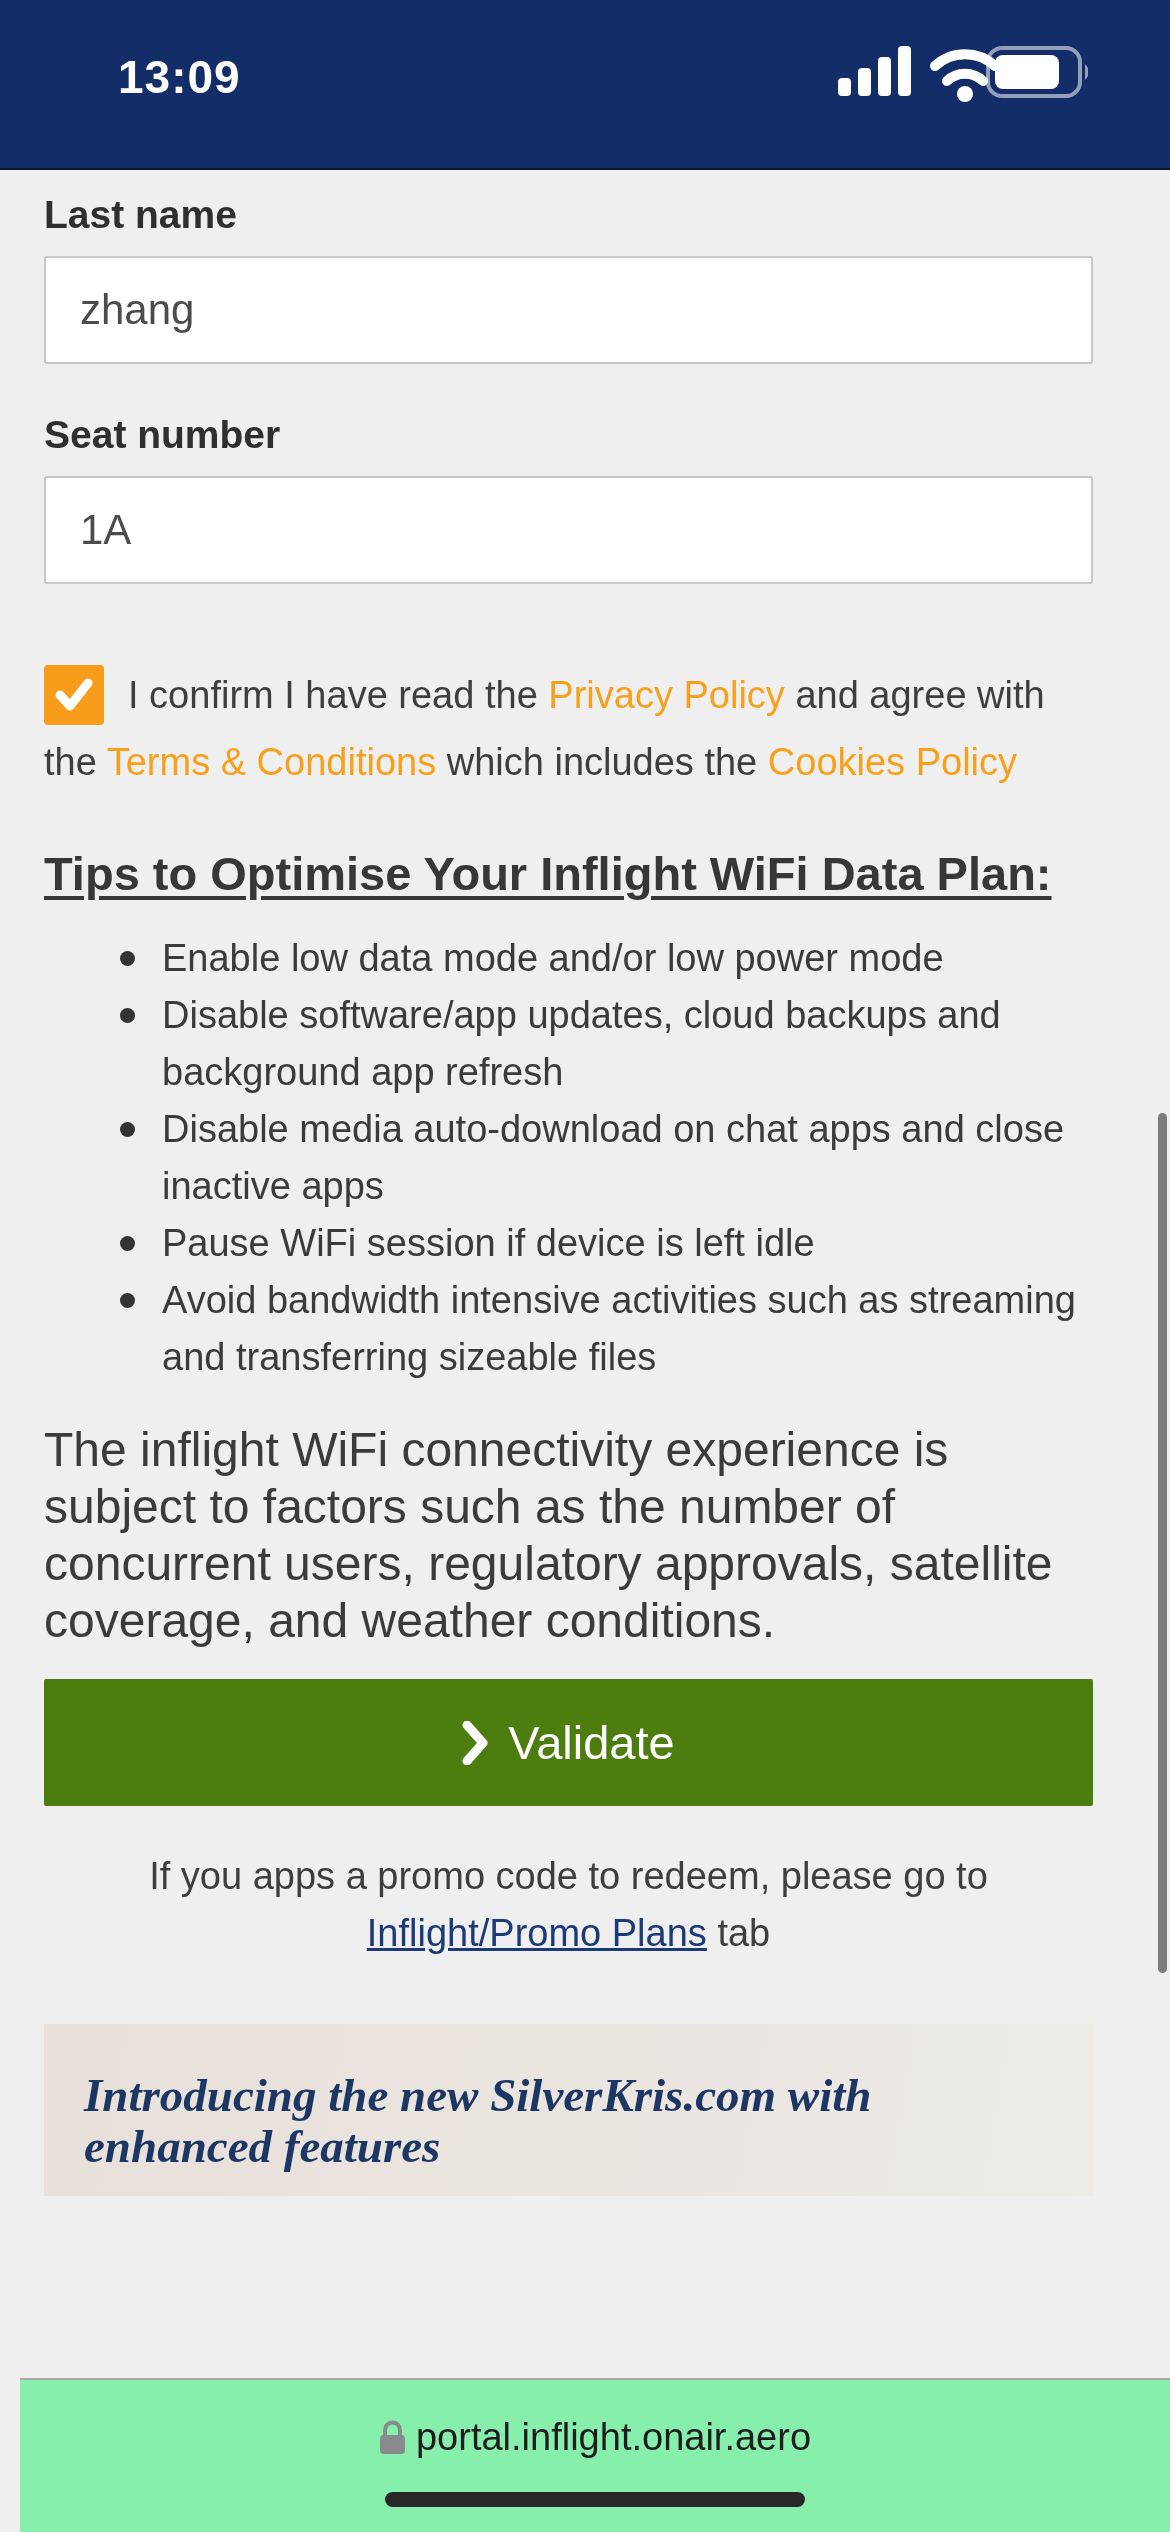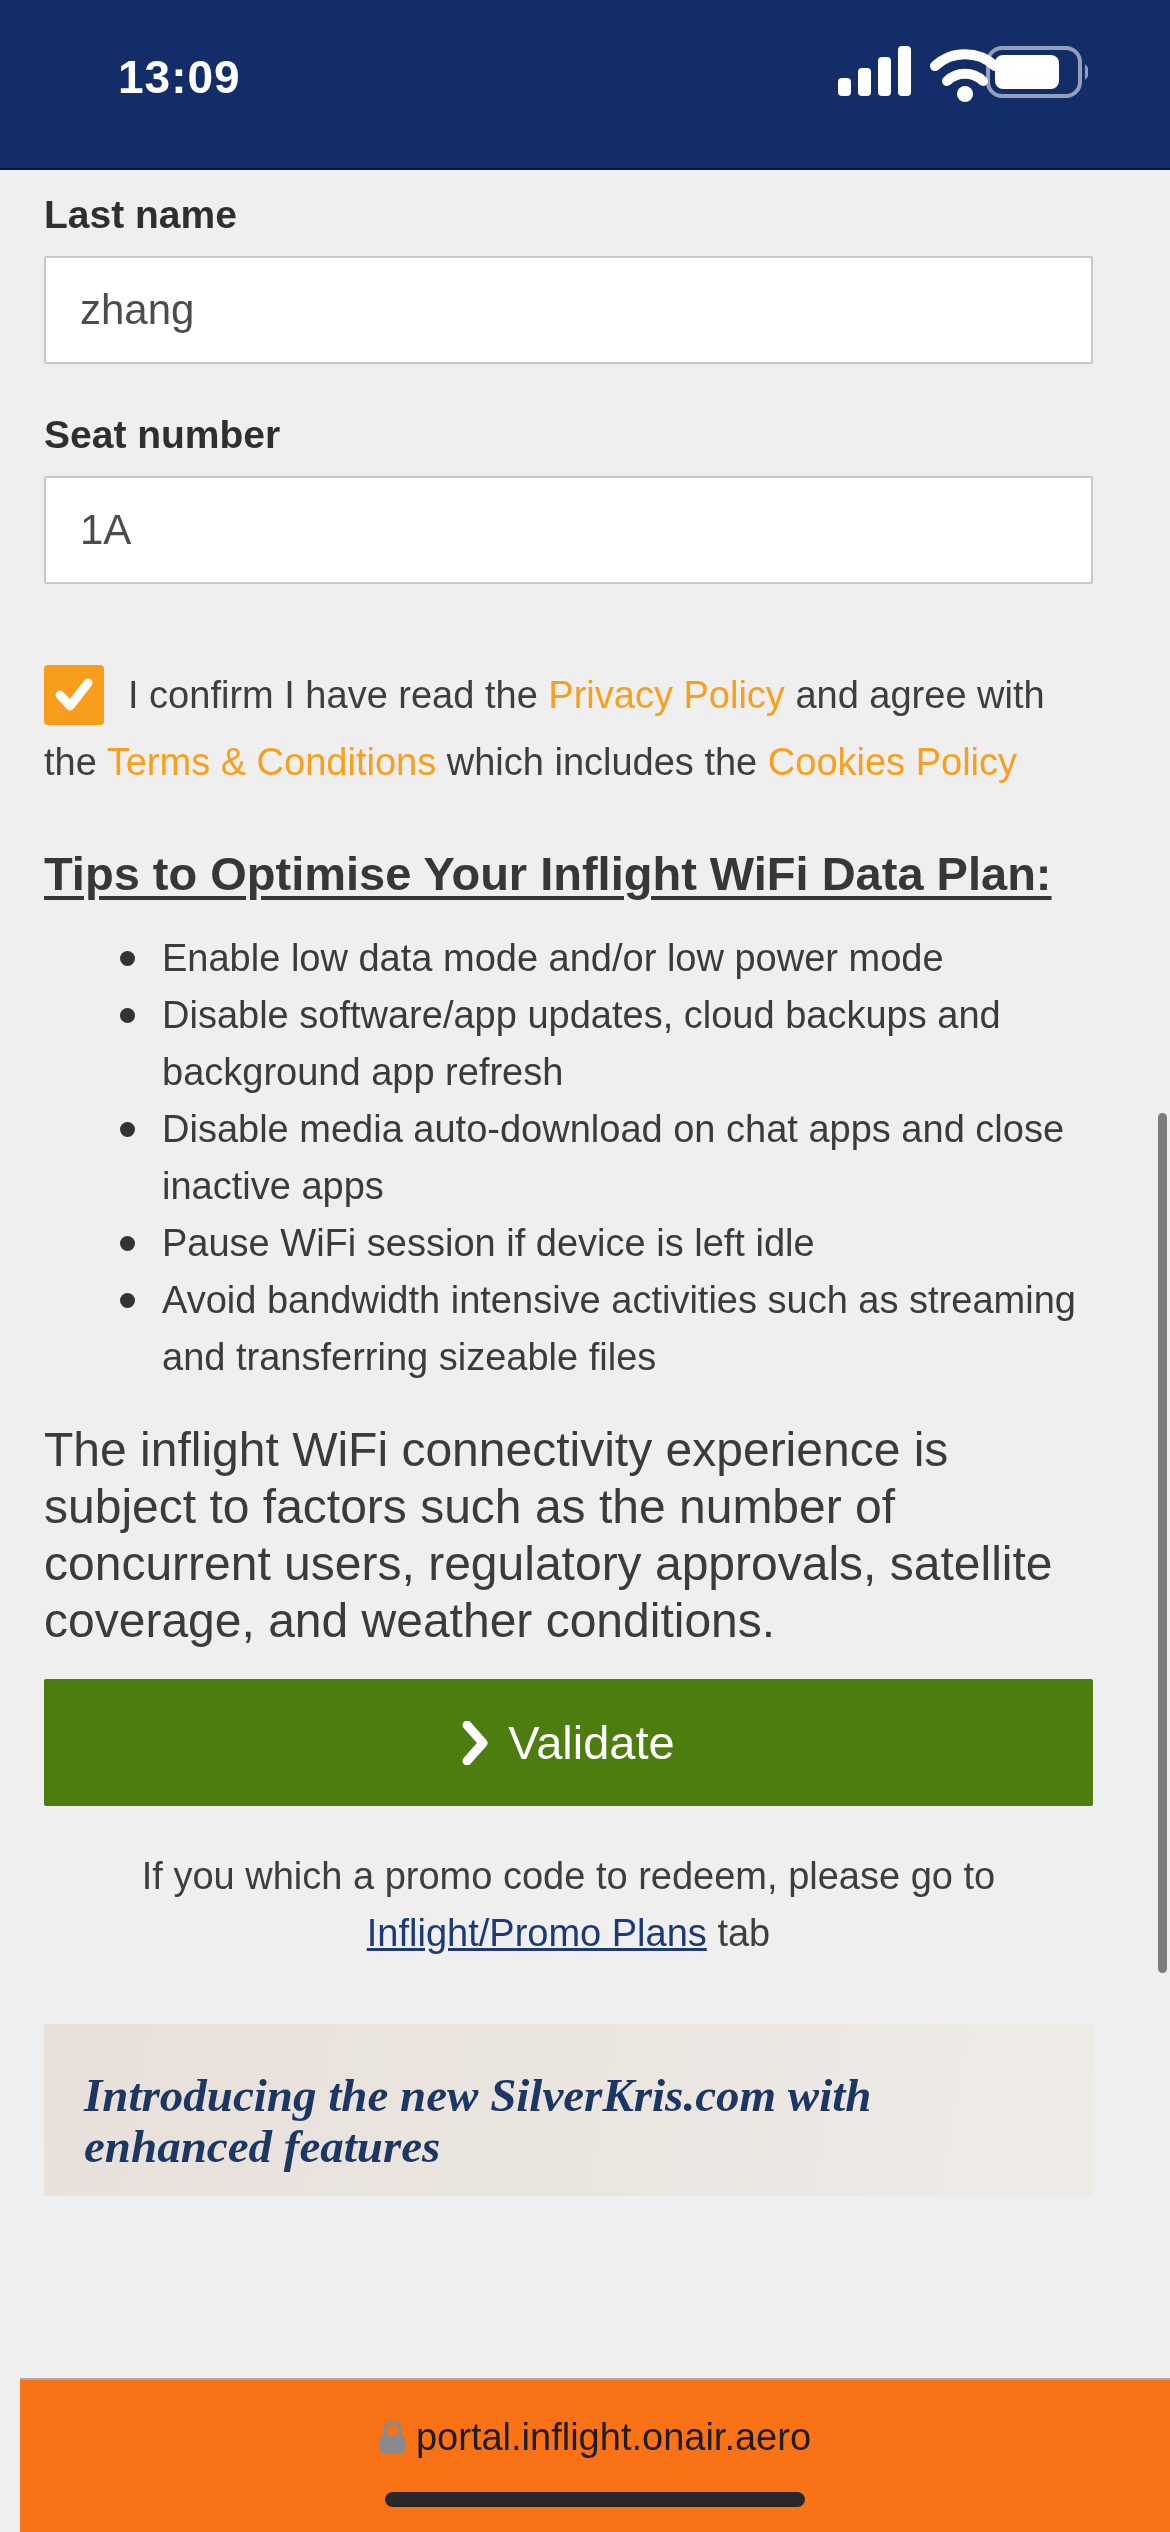--- a/index.html
+++ b/index.html
@@ -83,21 +83,21 @@
 
   
   .scrollbar {
     position:absolute; right:3px; top:1113px; width:9px; height:860px;
     background:#7c7c7c; border-radius:5px; z-index:15;
   }
 
   
   .safari-bar {
     position:absolute; left:0; right:0; top:2378px; height:154px;
-    background:#f97316; border-top:2px solid #a9a9a9; z-index:30;margin-left:20px;
+    background:#86efac; border-top:2px solid #a9a9a9; z-index:30;margin-left:20px;
   }
   .url-row {
     position:absolute; top:36px; left:0; right:0;
     display:flex; align-items:center; justify-content:center; gap:10px;
     cursor:pointer;
   }
   .url-text { font-size:38px; color:#1d1d1f; }
   .home-indicator {
     position:absolute; top:112px; left:50%; transform:translateX(-50%);
     width:420px; height:15px; border-radius:8px; background:#28282a;
@@ -159,21 +159,21 @@
   <div class="disclaimer">The inflight WiFi connectivity experience is subject to factors such as the number of concurrent users, regulatory approvals, satellite coverage, and weather conditions.</div>
 
   <button class="validate-btn">
     <svg width="26" height="44" viewBox="0 0 26 44">
       <polyline points="5,4 21,22 5,40" fill="none" stroke="#ffffff" stroke-width="9" stroke-linecap="round" stroke-linejoin="round"></polyline>
     </svg>
     <span>Validate</span>
   </button>
 
   <div class="promo-note">
-    <span>If you which a promo code to redeem, please go to </span><span class="link-navy">Inflight/Promo Plans</span><span> tab</span>
+    <span>If you apps a promo code to redeem, please go to </span><span class="link-navy">Inflight/Promo Plans</span><span> tab</span>
   </div>
 
   <div class="banner">
     <div class="banner-title">Introducing the new SilverKris.com with enhanced features</div>
   </div>
 
 </div>
 
 <div class="scrollbar"></div>
 

